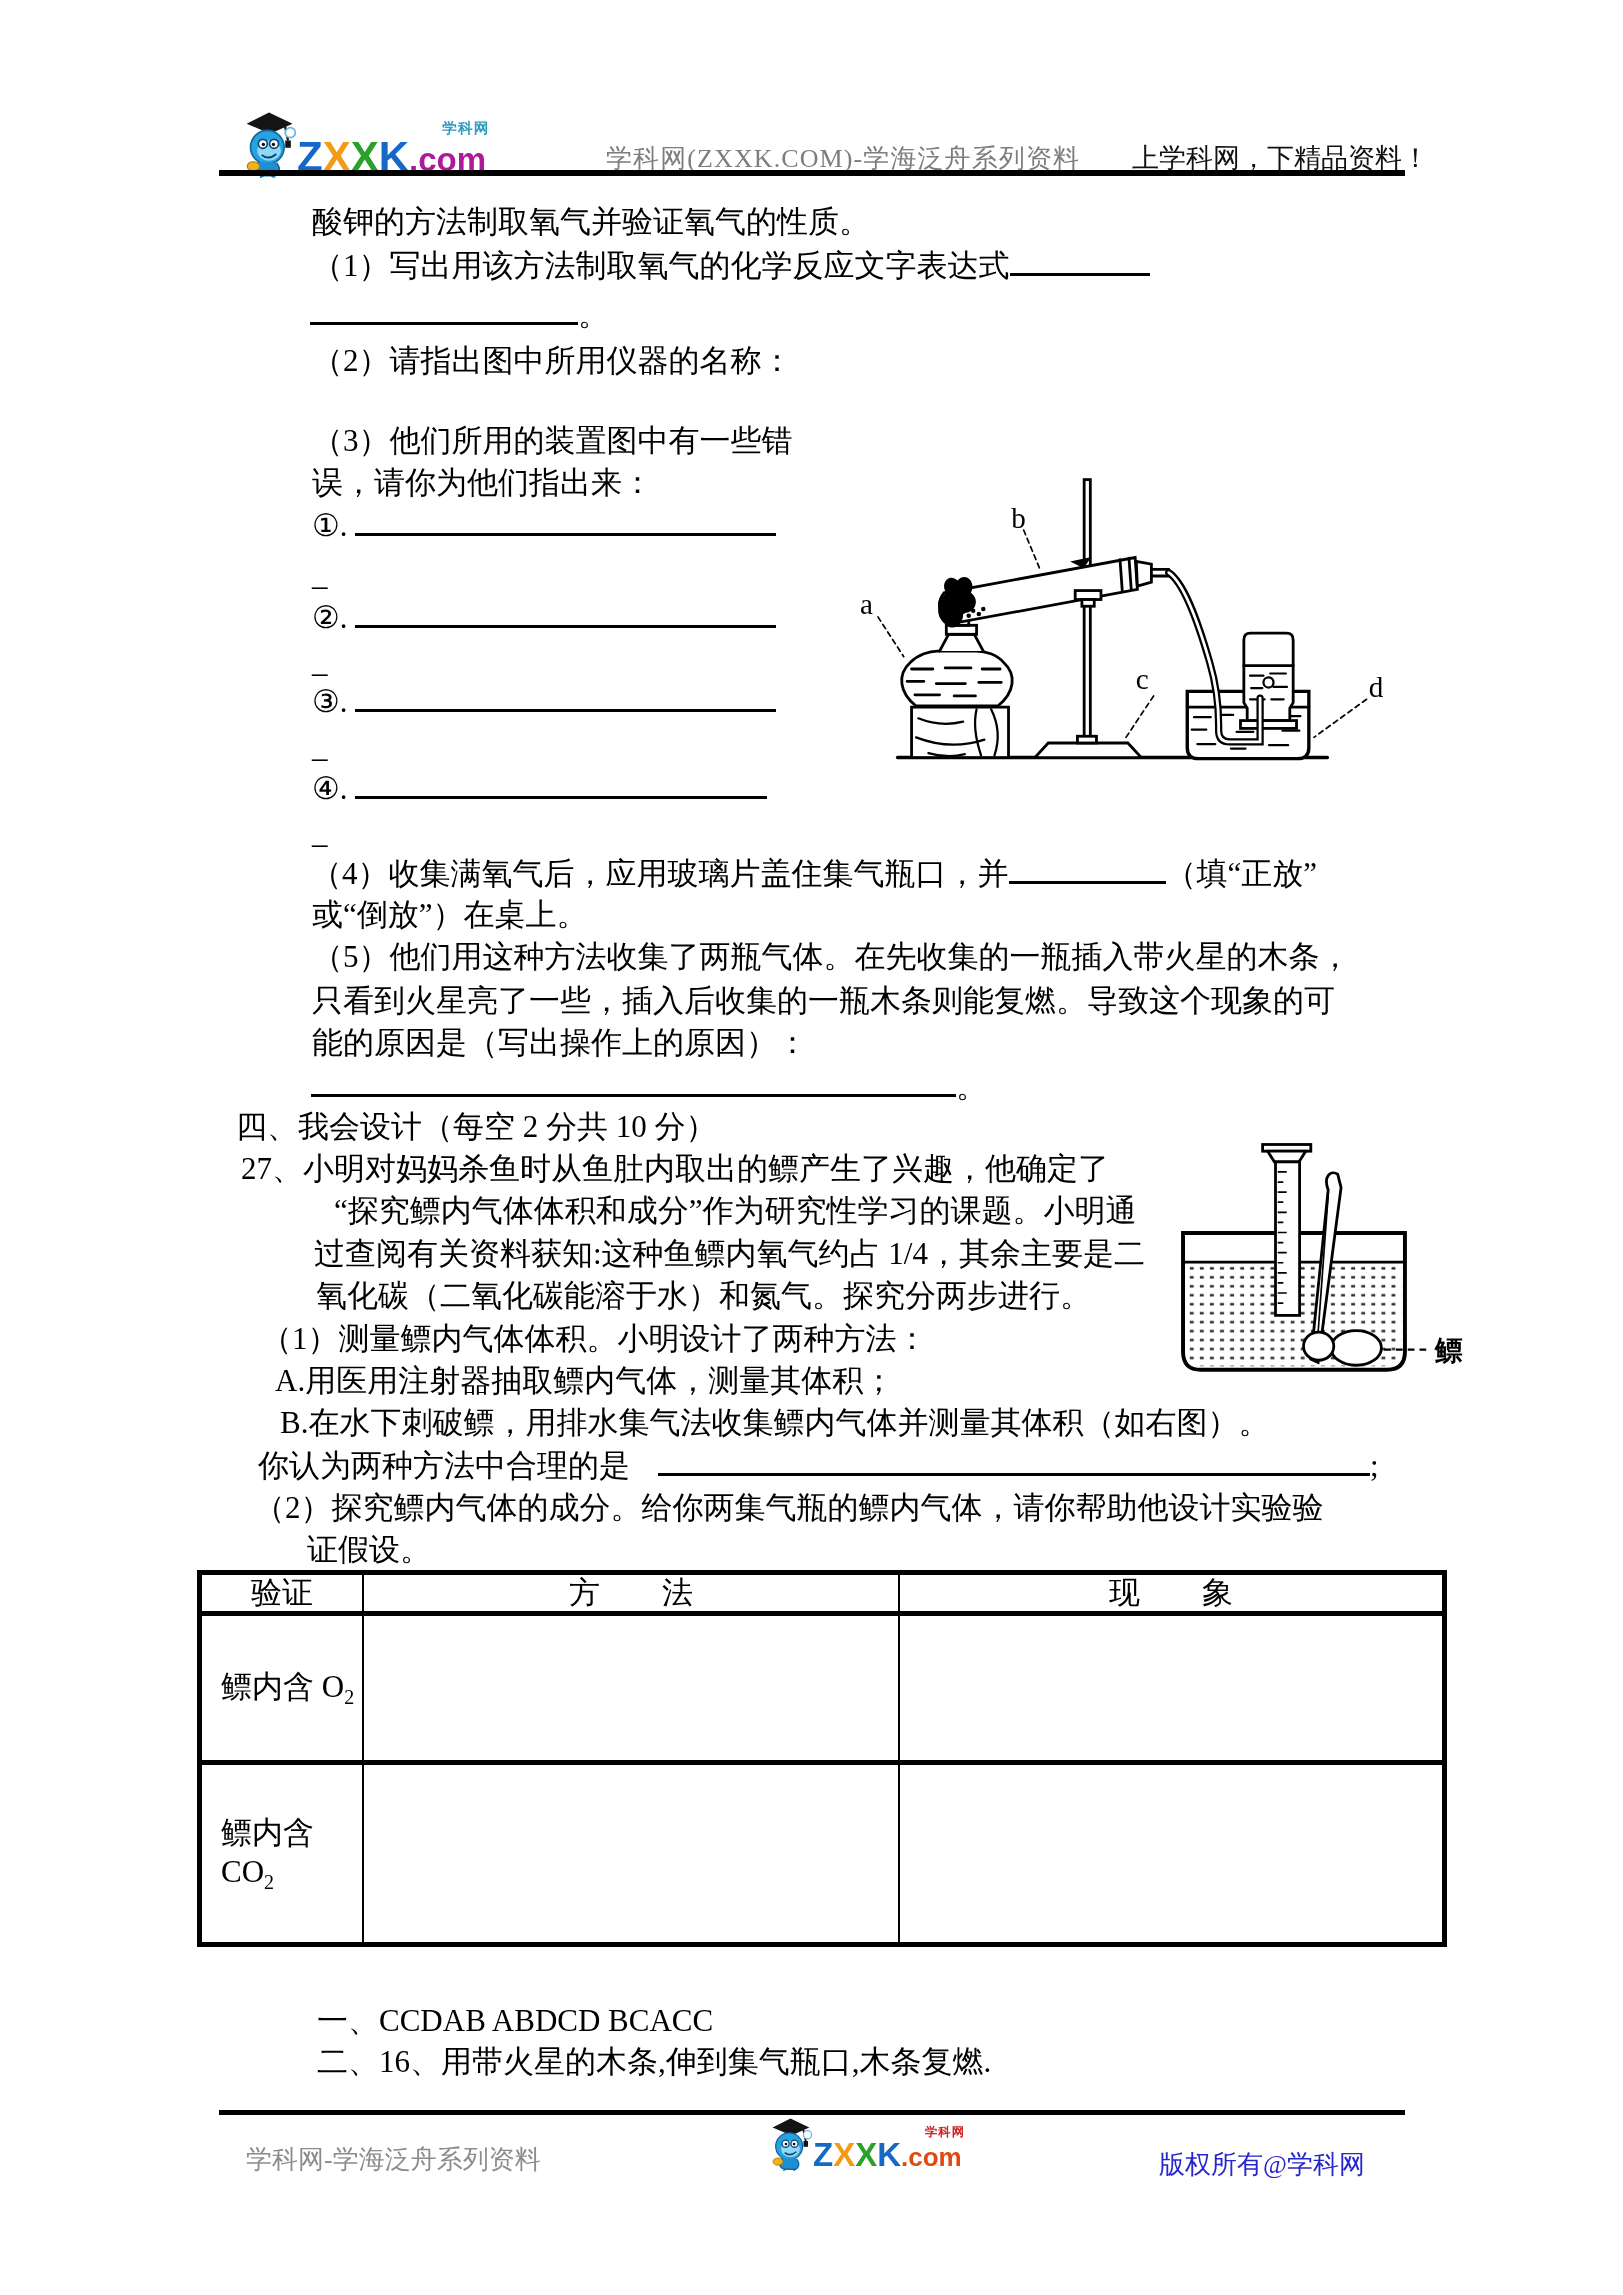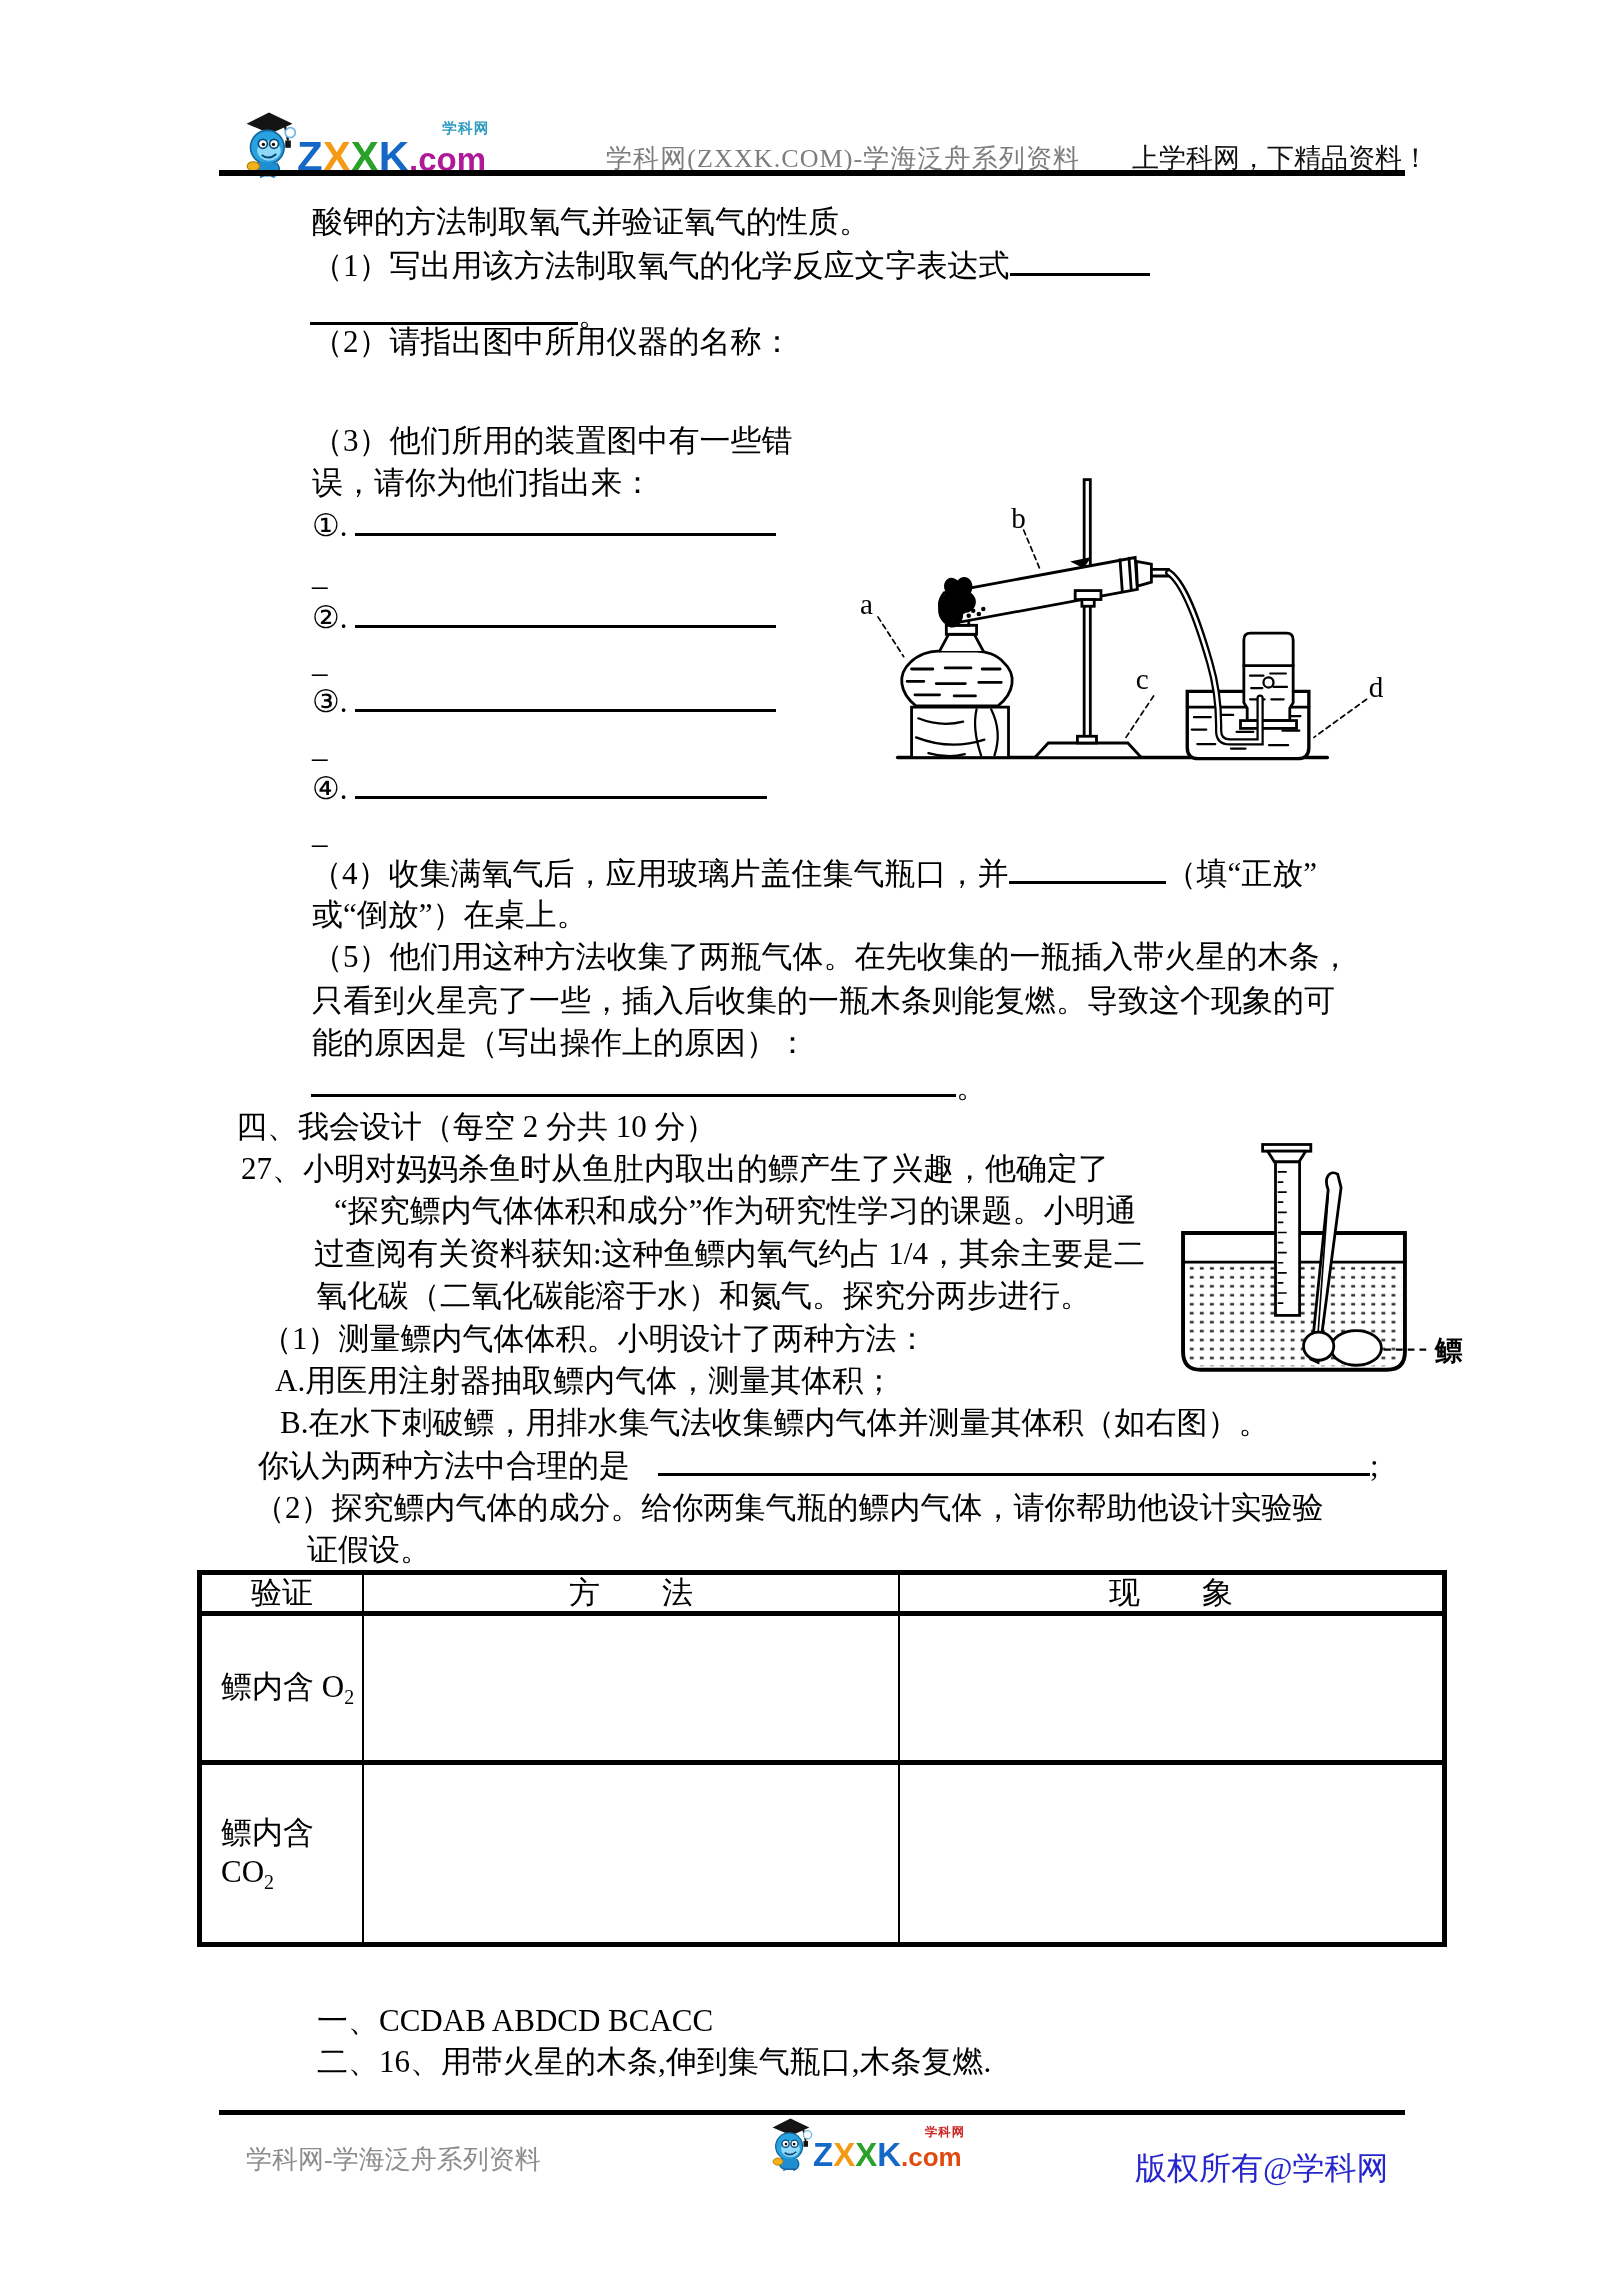--- a/index.html
+++ b/index.html
@@ -16,21 +16,21 @@
   .logo .lz{color:#1668c7;}
   .logo .lx1{color:#f59a15;}
   .logo .lx2{color:#2ba02b;}
   .logo .lk{color:#1668c7;}
   .logo .lcom{font-size:33px;color:#b0189a;}
   .logo .lsmall{position:absolute;top:-14.6px;right:-3.4px;font-size:14.6px;font-weight:bold;color:#2e9bbf;letter-spacing:1.1px;}
   .logo.footer-logo .lz,.logo.footer-logo .lx1,.logo.footer-logo .lx2,.logo.footer-logo .lk{font-size:33px;}
   .logo.footer-logo .lcom{font-size:26px;color:#e04a10;}
   .logo.footer-logo .lsmall{color:#cc2222;top:-12.3px;font-size:12.3px;}
   .ftr-left{position:absolute;left:246px;top:2142px;font-size:26px;color:#8c8c8c;}
-  .ftr-right{position:absolute;left:1135px;top:2147px;font-size:32px;color:#2626cc;}
+  .ftr-right{position:absolute;left:1159px;top:2147px;font-size:26px;color:#2626cc;}
   
   .tbl{position:absolute;left:197px;top:1570px;width:1250px;border:5px solid #000000;box-sizing:border-box;}
   .tr{display:flex;}
   .tr + .tr{border-top:5px solid #000;}
   .td{box-sizing:border-box;display:flex;align-items:center;font-size:31px;}
   .td + .td{border-left:2.8px solid #000;}
   .td.c1{width:160px;}
   .td.c2{width:536px;}
   .td.c3{flex:1;}
   .tr.hd .td{height:36px;justify-content:center;}
@@ -75,21 +75,21 @@
   <div class="hdr-center">学科网(ZXXK.COM)-学海泛舟系列资料</div>
   <div class="hdr-right">上学科网，下精品资料！</div>
   <div class="rule" style="top:170px;"></div>
 
   <div class="t" style="top:204px;left:312px;"><span>酸钾的方法制取氧气并验证氧气的性质。</span></div>
 
   <div class="t" style="top:248px;left:312px;"><span>（1）写出用该方法制取氧气的化学反应文字表达式</span><span class="bl" style="width:140px;"></span></div>
 
   <div class="t" style="top:297px;left:310px;"><span class="bl" style="width:268px;"></span><span>。</span></div>
 
-  <div class="t" style="top:324px;left:312px;"><span>（2）请指出图中所用仪器的名称：</span></div>
+  <div class="t" style="top:343px;left:312px;"><span>（2）请指出图中所用仪器的名称：</span></div>
 
 
   <div class="t" style="top:423px;left:312px;"><span>（3）他们所用的装置图中有一些错</span></div>
   <div class="t" style="top:465px;left:312px;"><span>误，请你为他们指出来：</span></div>
 
   <div class="t" style="top:508px;left:312px;"><span>①.</span><span class="bl" style="width:421px;margin-left:7.9px;"></span></div>
   <div class="t" style="top:557px;left:312px;"><span>_</span></div>
   <div class="t" style="top:600px;left:312px;"><span>②.</span><span class="bl" style="width:421px;margin-left:7.9px;"></span></div>
   <div class="t" style="top:644px;left:312px;"><span>_</span></div>
   <div class="t" style="top:684px;left:312px;"><span>③.</span><span class="bl" style="width:421px;margin-left:7.9px;"></span></div>

